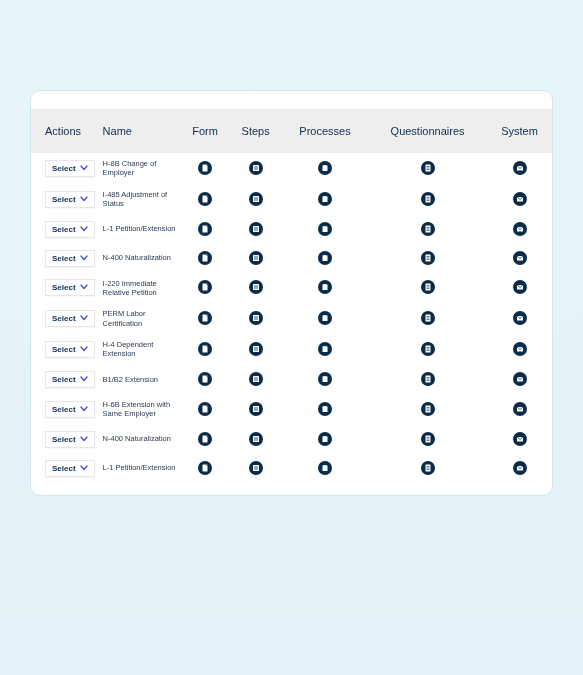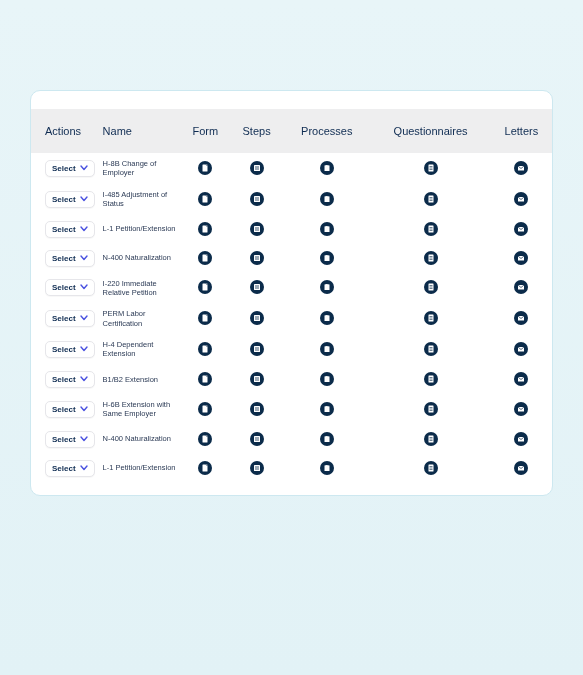--- a/index.html
+++ b/index.html
@@ -57,21 +57,21 @@
       font-size: 7.5px;
       line-height: 1.25;
       max-width: 72px;
     }
     .select-btn {
       display: inline-flex;
       align-items: center;
       gap: 4px;
       background: #ffffff;
       border: 1px solid #e6e6ea;
-      border-radius: 5px;
+      border-radius: 0;
       padding: 3px 6px;
       font-size: 8px;
       font-weight: 600;
       color: #0f2c52;
       cursor: pointer;
       box-shadow: 0 1px 1px rgba(0,0,0,0.03);
     }
     .select-btn .caret {
       display: inline-block;
       color: #4b52e0;
@@ -95,21 +95,21 @@
 <div class="card">
   <table class="table">
     <thead>
       <tr>
         <th class="col-actions">Actions</th>
         <th class="col-name">Name</th>
         <th>Form</th>
         <th>Steps</th>
         <th>Processes</th>
         <th>Questionnaires</th>
-        <th>Letters</th>
+        <th>System</th>
       </tr>
     </thead>
     <tbody id="tbody">
         <tr>
     <td>
       <button class="select-btn">
         <span>Select</span>
         <span class="caret">
           <svg width="8" height="6" viewBox="0 0 8 6">
                   <path d="M1 1 L4 4.5 L7 1" stroke="#4b52e0" stroke-width="1.4" fill="none" stroke-linecap="round" stroke-linejoin="round"></path>

